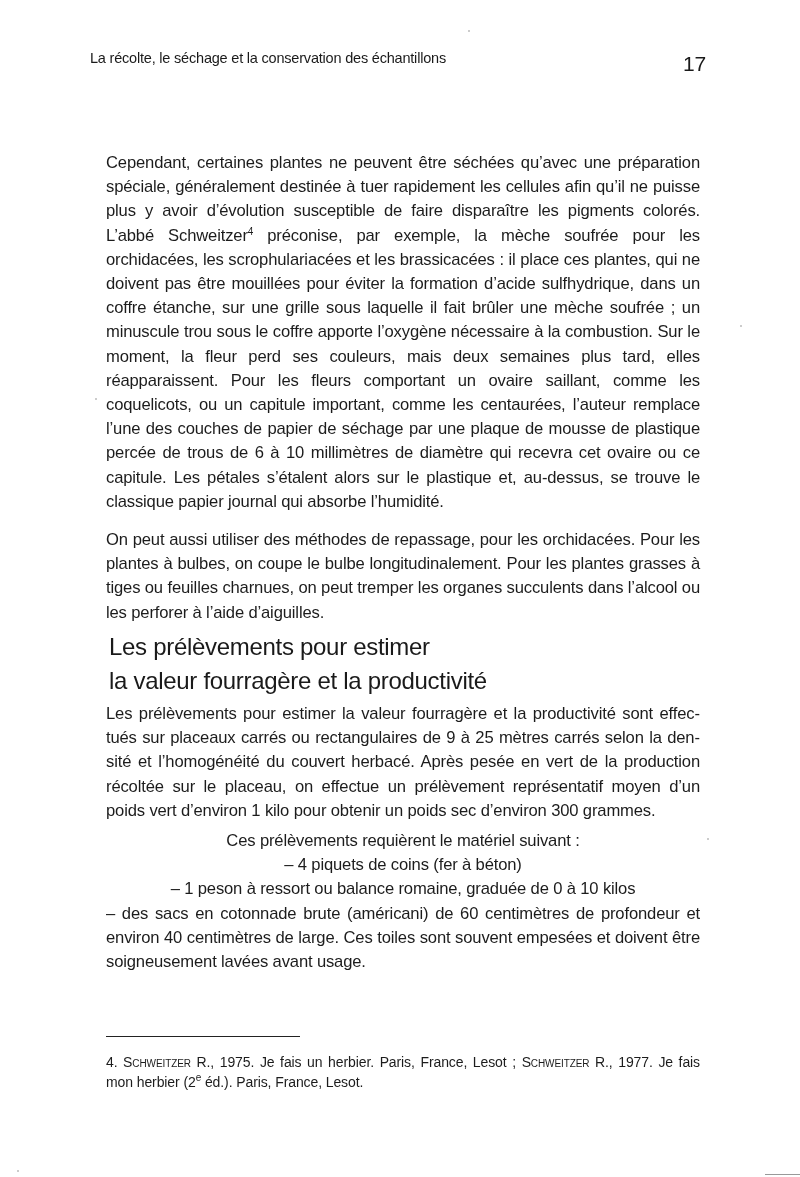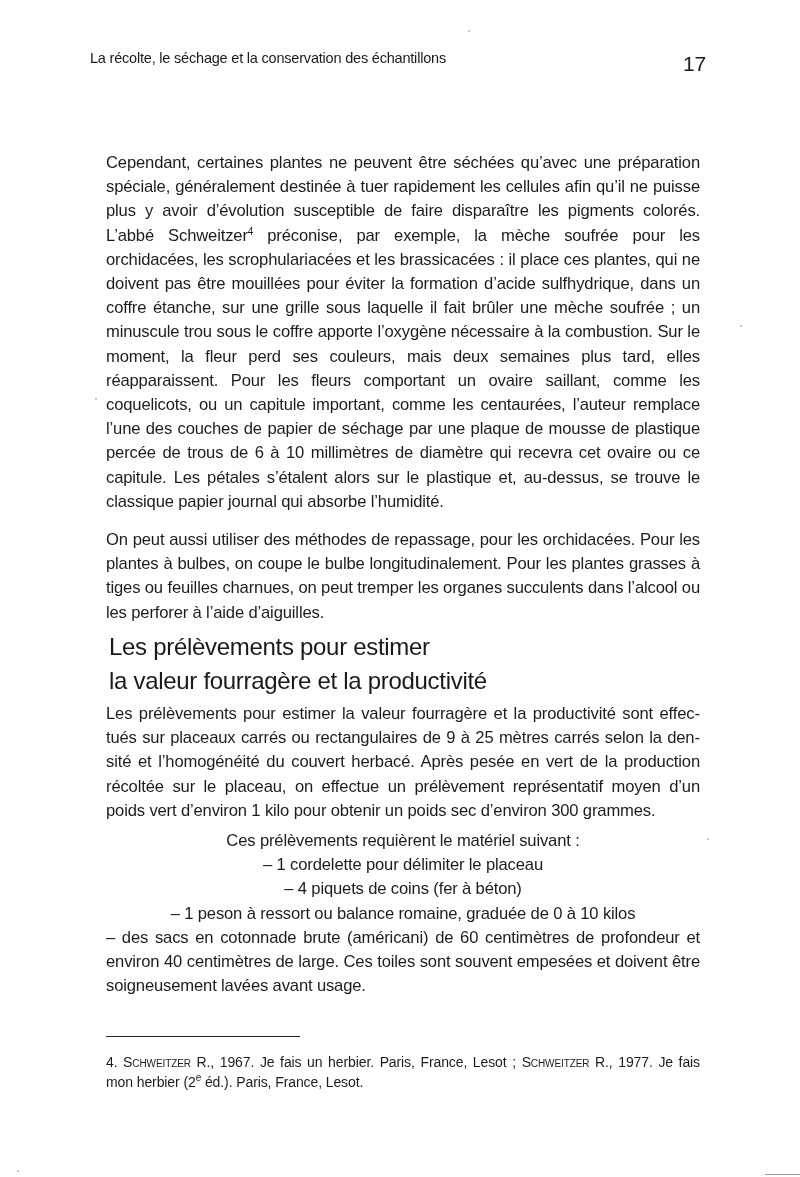--- a/index.html
+++ b/index.html
@@ -76,30 +76,29 @@
   <div>Les prélèvements pour estimer</div>
   <div>la valeur fourragère et la productivité</div>
 </div>
 
 <div class="body-text p3">
   <p>Les prélèvements pour estimer la valeur fourragère et la productivité sont effec­tués sur placeaux carrés ou rectangulaires de 9 à 25 mètres carrés selon la den­sité et l’homogénéité du couvert herbacé. Après pesée en vert de la production récoltée sur le placeau, on effectue un prélèvement représentatif moyen d’un poids vert d’environ 1 kilo pour obtenir un poids sec d’environ 300 grammes.</p>
 </div>
 
 <div class="body-text p4">
   <span class="line">Ces prélèvements requièrent le matériel suivant :</span>
-  <span class="line">– 1 cordelette pour délimiter le placeau</span>
   <span class="line">– 4 piquets de coins (fer à béton)</span>
   <span class="line">– 1 peson à ressort ou balance romaine, graduée de 0 à 10 kilos</span>
   <span class="line justified">– des sacs en cotonnade brute (américani) de 60 centimètres de profondeur et environ 40 centimètres de large. Ces toiles sont souvent empesées et doivent être soigneusement lavées avant usage.</span>
 </div>
 
 <div class="footnote-rule"></div>
 
 <div class="footnote">
-  <span>4. </span><span class="smallcaps">Schweitzer</span><span> R., 1967. Je fais un herbier. Paris, France, Lesot ; </span><span class="smallcaps">Schweitzer</span><span> R., 1977. Je fais mon herbier (2</span><sup>e</sup><span> éd.). Paris, France, Lesot.</span>
+  <span>4. </span><span class="smallcaps">Schweitzer</span><span> R., 1975. Je fais un herbier. Paris, France, Lesot ; </span><span class="smallcaps">Schweitzer</span><span> R., 1977. Je fais mon herbier (2</span><sup>e</sup><span> éd.). Paris, France, Lesot.</span>
 </div>
 
 <div class="scan-speck" style="left:468px;top:30px"></div>
 <div class="scan-speck" style="left:740px;top:325px"></div>
 <div class="scan-speck" style="left:95px;top:398px"></div>
 <div class="scan-speck" style="left:707px;top:838px"></div>
 <div class="scan-speck" style="left:17px;top:1170px"></div>
 <div class="scan-dash" style="left:765px;top:1174px;width:35px"></div>
 
 </body></html>

